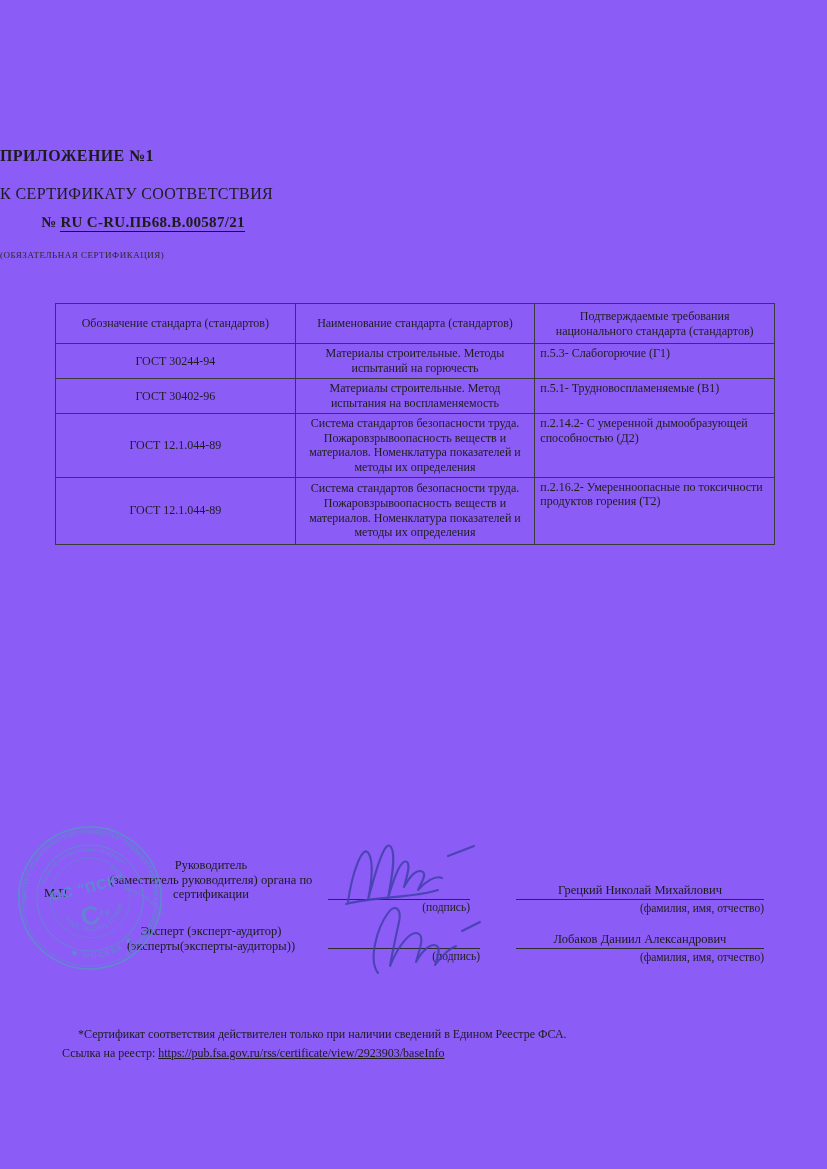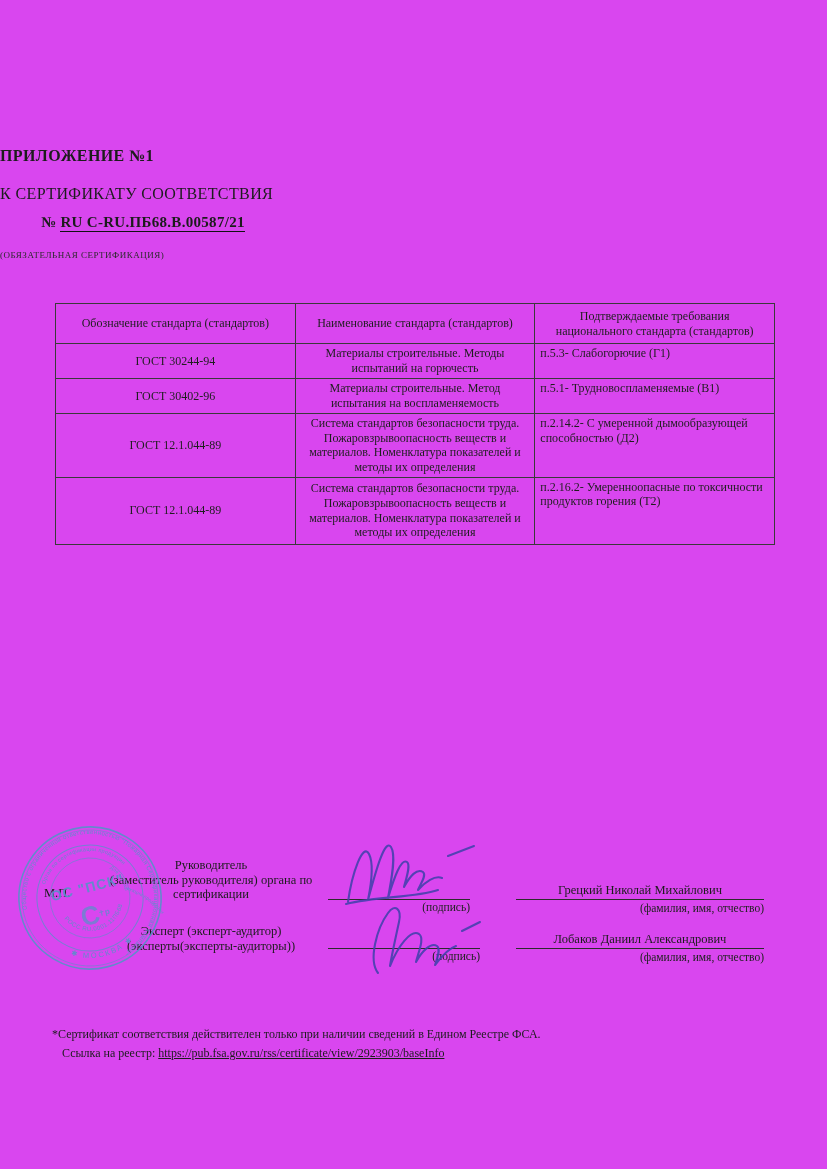--- a/index.html
+++ b/index.html
@@ -1,19 +1,19 @@
 <!DOCTYPE html>
 <html lang="ru"><head>
 <meta charset="utf-8">
 <style>
   html,body{margin:0;padding:0;background:#e8e8e8;}
   .page{
     position:relative;
     width:827px;height:1169px;
-    background:#d946ef;
+    background:#8b5cf6;
     margin:0 auto;
     font-family:"Liberation Serif","DejaVu Serif",serif;
     color:#1c1c1c;
     overflow:hidden;
   }
   .t1{position:absolute;left:0;top:147px;width:100%;font-size:16px;font-weight:bold;letter-spacing:.4px;}
   .t2{position:absolute;left:0;top:185px;width:100%;font-size:16px;font-weight:normal;letter-spacing:.4px;}
   .t3{position:absolute;left:0;top:214px;width:100%;font-size:15px;font-weight:bold;letter-spacing:.3px;padding-left:41px;}
   .t3 .num-underline{border-bottom:1.6px solid #111;padding-bottom:1px;}
   .t4{position:absolute;left:0;top:250px;width:100%;font-size:9px;letter-spacing:.5px;color:#2a2a2a;}
@@ -48,21 +48,21 @@
   .name{position:absolute;text-align:center;font-size:12.5px;}
   .name1{left:516px;top:883px;width:248px;}
   .name2{left:516px;top:932px;width:248px;}
   .cap-name1{left:516px;top:902px;width:248px;}
   .cap-name2{left:516px;top:951px;width:248px;}
   
   .stamp{position:absolute;left:12px;top:820px;width:156px;height:156px;transform:rotate(-14deg);opacity:.92;}
   .stamp text{font-family:"Liberation Sans","DejaVu Sans",sans-serif;}
   .handsig{position:absolute;left:318px;top:818px;width:210px;height:165px;}
   
-  .footnote1{position:absolute;left:52px;top:1027px;font-size:12px;}
+  .footnote1{position:absolute;left:78px;top:1027px;font-size:12px;}
   .footnote2{position:absolute;left:62px;top:1046px;font-size:12px;text-align:center;}
   .reg-link{color:#1c1c1c;text-decoration:underline;cursor:pointer;}
 </style>
 </head>
 <body>
 
 <div class="page">
 
   <div class="t1">ПРИЛОЖЕНИЕ №1</div>
   <div class="t2">К СЕРТИФИКАТУ СООТВЕТСТВИЯ</div>

